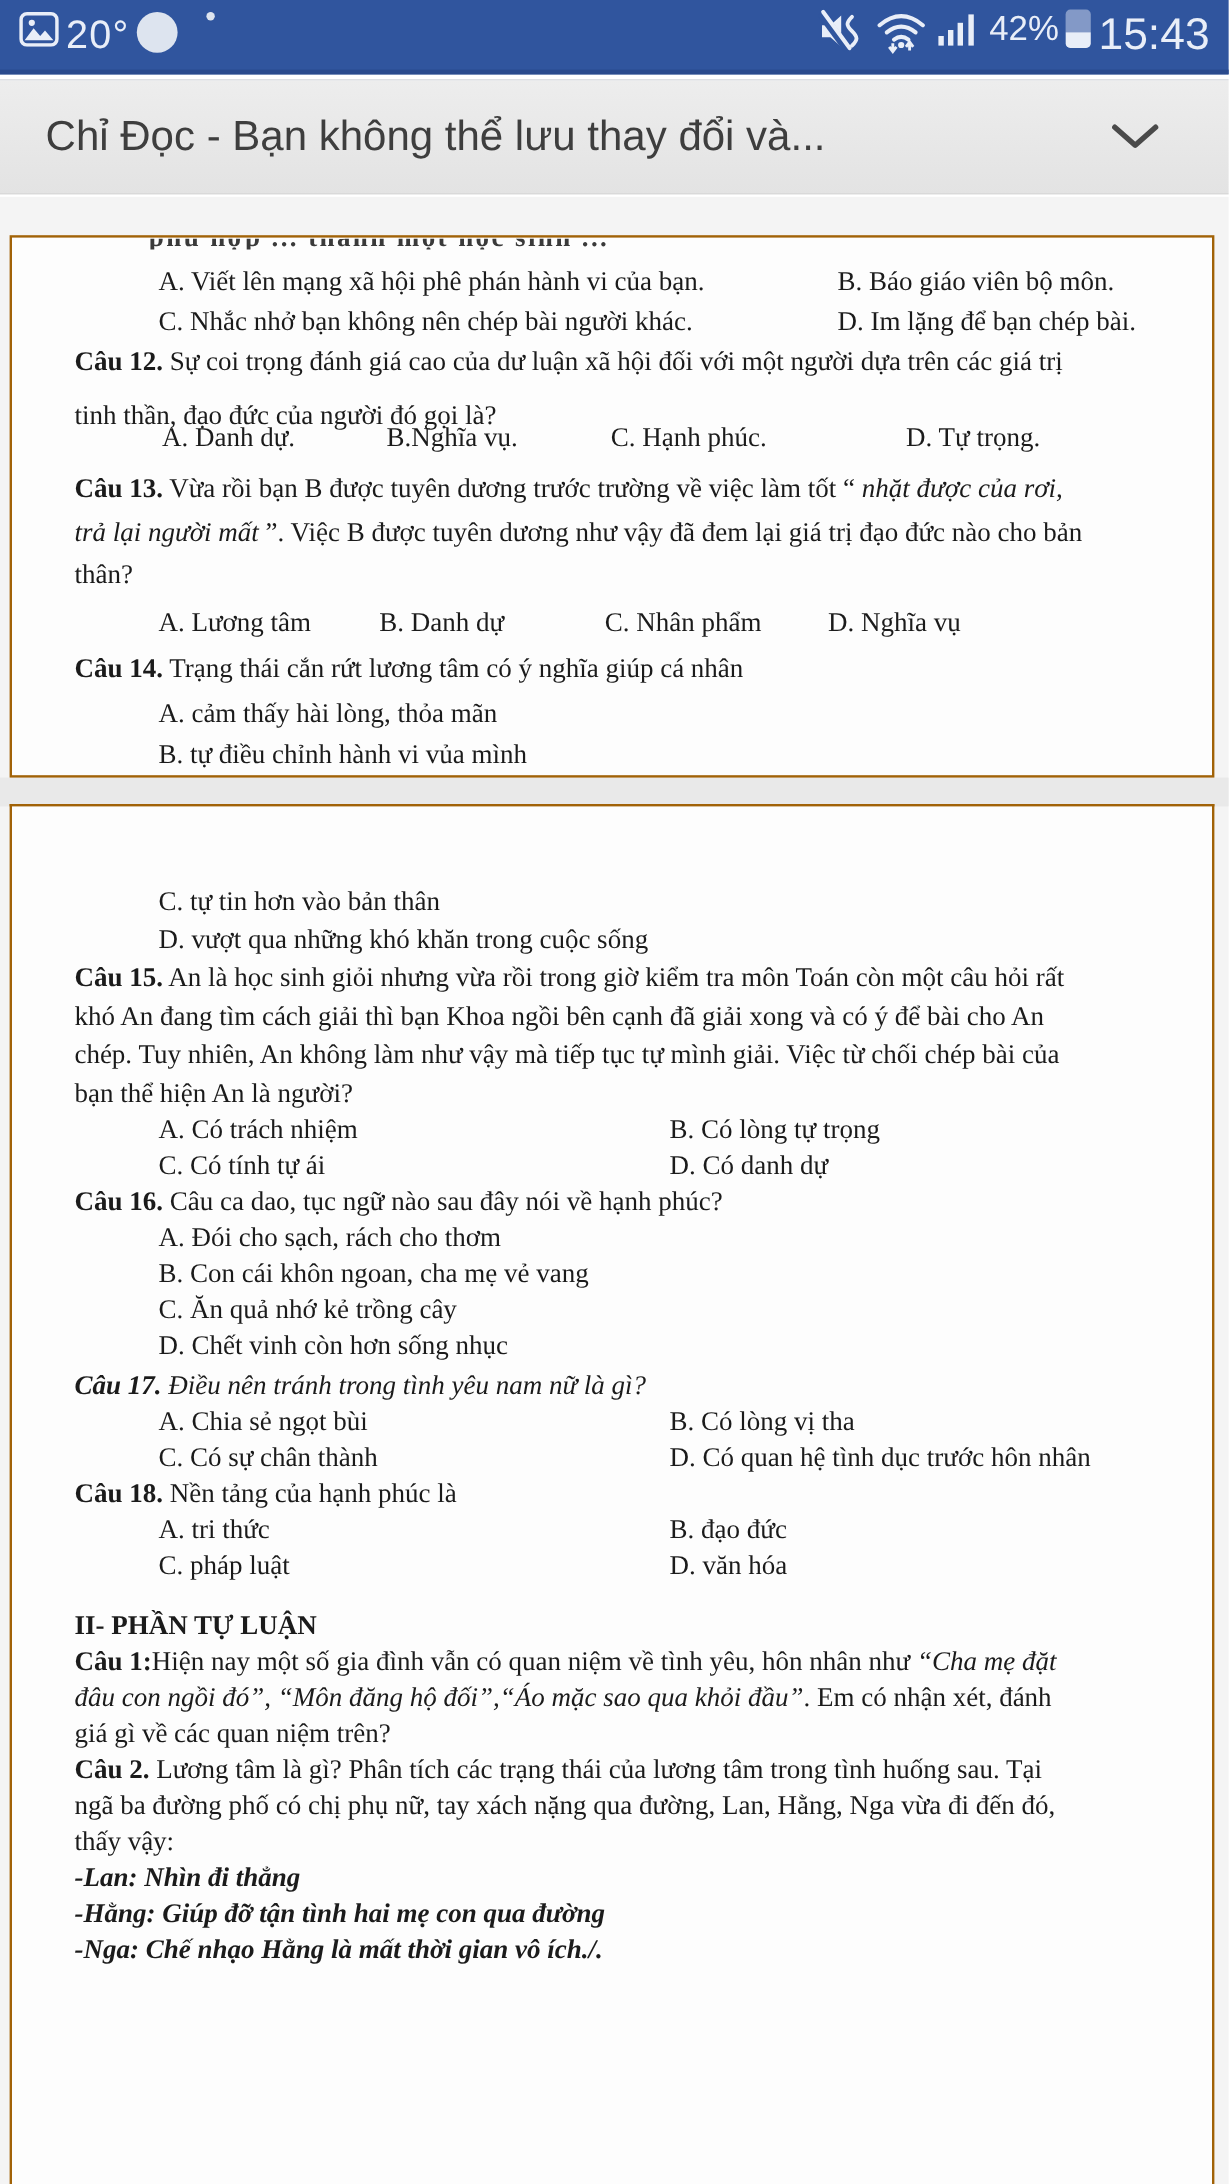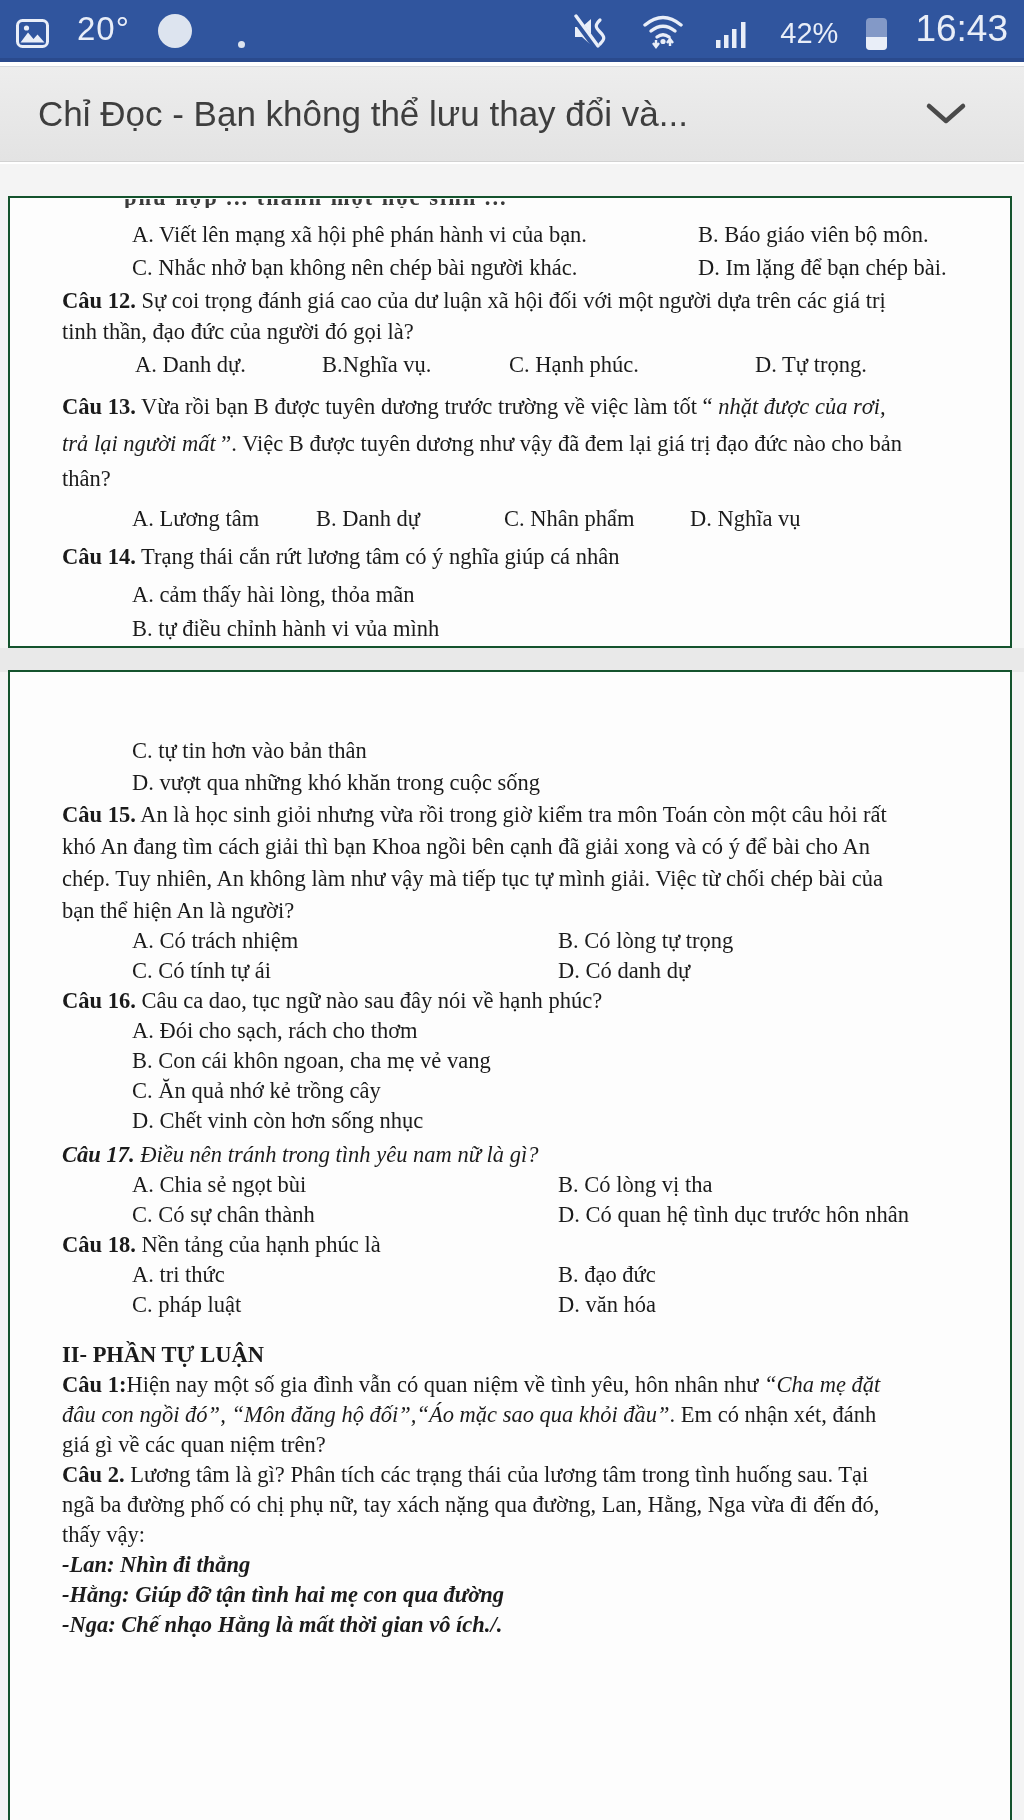--- a/index.html
+++ b/index.html
@@ -7,21 +7,21 @@
     width:1024px;height:1820px;position:relative;overflow:hidden;
     background:#ffffff;font-family:"Liberation Sans","DejaVu Sans",sans-serif;
   }
   
   .status-bar{
     position:absolute;top:0;left:0;width:1024px;height:62px;
     background:#30559e;border-bottom:4px solid #2a4a8d;
     display:flex;align-items:center;justify-content:space-between;
     padding:0 16px;box-sizing:border-box;color:#e9eef8;
   }
-  .sb-group{display:flex;align-items:flex-end;gap:28px;}
+  .sb-group{display:flex;align-items:flex-start;gap:6px;}
   .sb-temp{font-size:33px;letter-spacing:1px;}
   .sb-pct{font-size:29px;}
   .sb-time{font-size:37px;}
   .weather-circle{width:34px;height:34px;border-radius:50%;background:#dde4ef;}
   .notif-dot{width:7px;height:7px;border-radius:50%;background:#dde4ef;margin-left:18px;}
   .battery{position:relative;width:21px;height:32px;border-radius:4px;background:rgba(233,238,248,.45);overflow:hidden;}
   .battery .fill{position:absolute;bottom:0;left:0;width:100%;height:42%;background:#e9eef8;}
   
   .title-bar{
     position:absolute;top:66px;left:0;width:1024px;height:96px;
@@ -29,21 +29,21 @@
     border-top:1px solid #d6d9de;border-bottom:1px solid #d2d2d2;
     display:flex;align-items:center;justify-content:space-between;
     padding:0 54px 0 38px;box-sizing:border-box;
   }
   .title-text{font-size:35px;color:#3e3e3e;white-space:nowrap;overflow:hidden;}
   
   .doc-area{position:absolute;top:164px;left:0;width:1024px;height:1656px;background:#f4f4f4;}
   .page-gap{position:absolute;top:484px;left:0;width:1024px;height:24px;background:#e9e9e9;}
   .page{
     position:absolute;left:8px;width:1004px;background:#fdfdfd;
-    border:2px solid #14532d;box-sizing:border-box;
+    border:2px solid #a16207;box-sizing:border-box;
   }
   .page-1{top:32px;height:452px;}
   .page-2{top:506px;height:1152px;border-bottom:none;}
   .lines{position:absolute;top:0;left:0;right:0;bottom:0;}
   .line{
     position:absolute;left:0;width:100%;height:34px;white-space:nowrap;
     font-family:"Liberation Serif","DejaVu Serif",serif;
     font-size:22.5px;color:#1b1b1b;line-height:30px;
   }
   .line .col{position:absolute;top:0;}
@@ -93,21 +93,21 @@
         <rect x="2" y="22" width="4.5" height="8" fill="#e9eef8"></rect>
         <rect x="10" y="17" width="4.5" height="13" fill="#e9eef8"></rect>
         <rect x="18" y="11" width="4.5" height="19" fill="#e9eef8"></rect>
         <rect x="27" y="4" width="4.5" height="26" fill="#e9eef8"></rect>
       </svg>
     </span>
     <span class="sb-pct">42%</span>
     <span class="battery">
         <span class="fill"></span>
       </span>
-    <span class="sb-time">16:43</span>
+    <span class="sb-time">15:43</span>
   </div>
 </div>
 
 <div class="title-bar">
   <span class="title-text">Chỉ Đọc - Bạn không thể lưu thay đổi và...</span>
   <span class="sicon">
     <svg width="48" height="28" viewBox="0 0 48 28">
       <polyline points="7,6 24,21 41,6" fill="none" stroke="#4a4a4a" stroke-width="4.5" stroke-linecap="round" stroke-linejoin="round"></polyline>
     </svg>
   </span>
@@ -124,21 +124,21 @@
           <span class="col" style="left: 122px;"><span>A. Viết lên mạng xã hội phê phán hành vi của bạn.</span></span>
           <span class="col" style="left: 688px;"><span>B. Báo giáo viên bộ môn.</span></span>
         </div>
         <div class="line" style="top: 55px;">
           <span class="col" style="left: 122px;"><span>C. Nhắc nhở bạn không nên chép bài người khác.</span></span>
           <span class="col" style="left: 688px;"><span>D. Im lặng để bạn chép bài.</span></span>
         </div>
         <div class="line" style="top: 88px;">
           <span class="col" style="left: 52px;"><span class="b">Câu 12.</span><span> Sự coi trọng đánh giá cao của dư luận xã hội đối với một người dựa trên các giá trị</span></span>
         </div>
-        <div class="line" style="top: 119px;">
+        <div class="line" style="top: 133px;">
           <span class="col" style="left: 52px;"><span>tinh thần, đạo đức của người đó gọi là?</span></span>
         </div>
         <div class="line" style="top: 152px;">
           <span class="col" style="left: 125px;"><span>A. Danh dự.</span></span>
           <span class="col" style="left: 312px;"><span>B.Nghĩa vụ.</span></span>
           <span class="col" style="left: 499px;"><span>C. Hạnh phúc.</span></span>
           <span class="col" style="left: 745px;"><span>D. Tự trọng.</span></span>
         </div>
         <div class="line" style="top: 194px;">
           <span class="col" style="left: 52px;"><span class="b">Câu 13.</span><span> Vừa rồi bạn B được tuyên dương trước trường về việc làm tốt “ </span><span class="i">nhặt được của rơi,</span></span>

